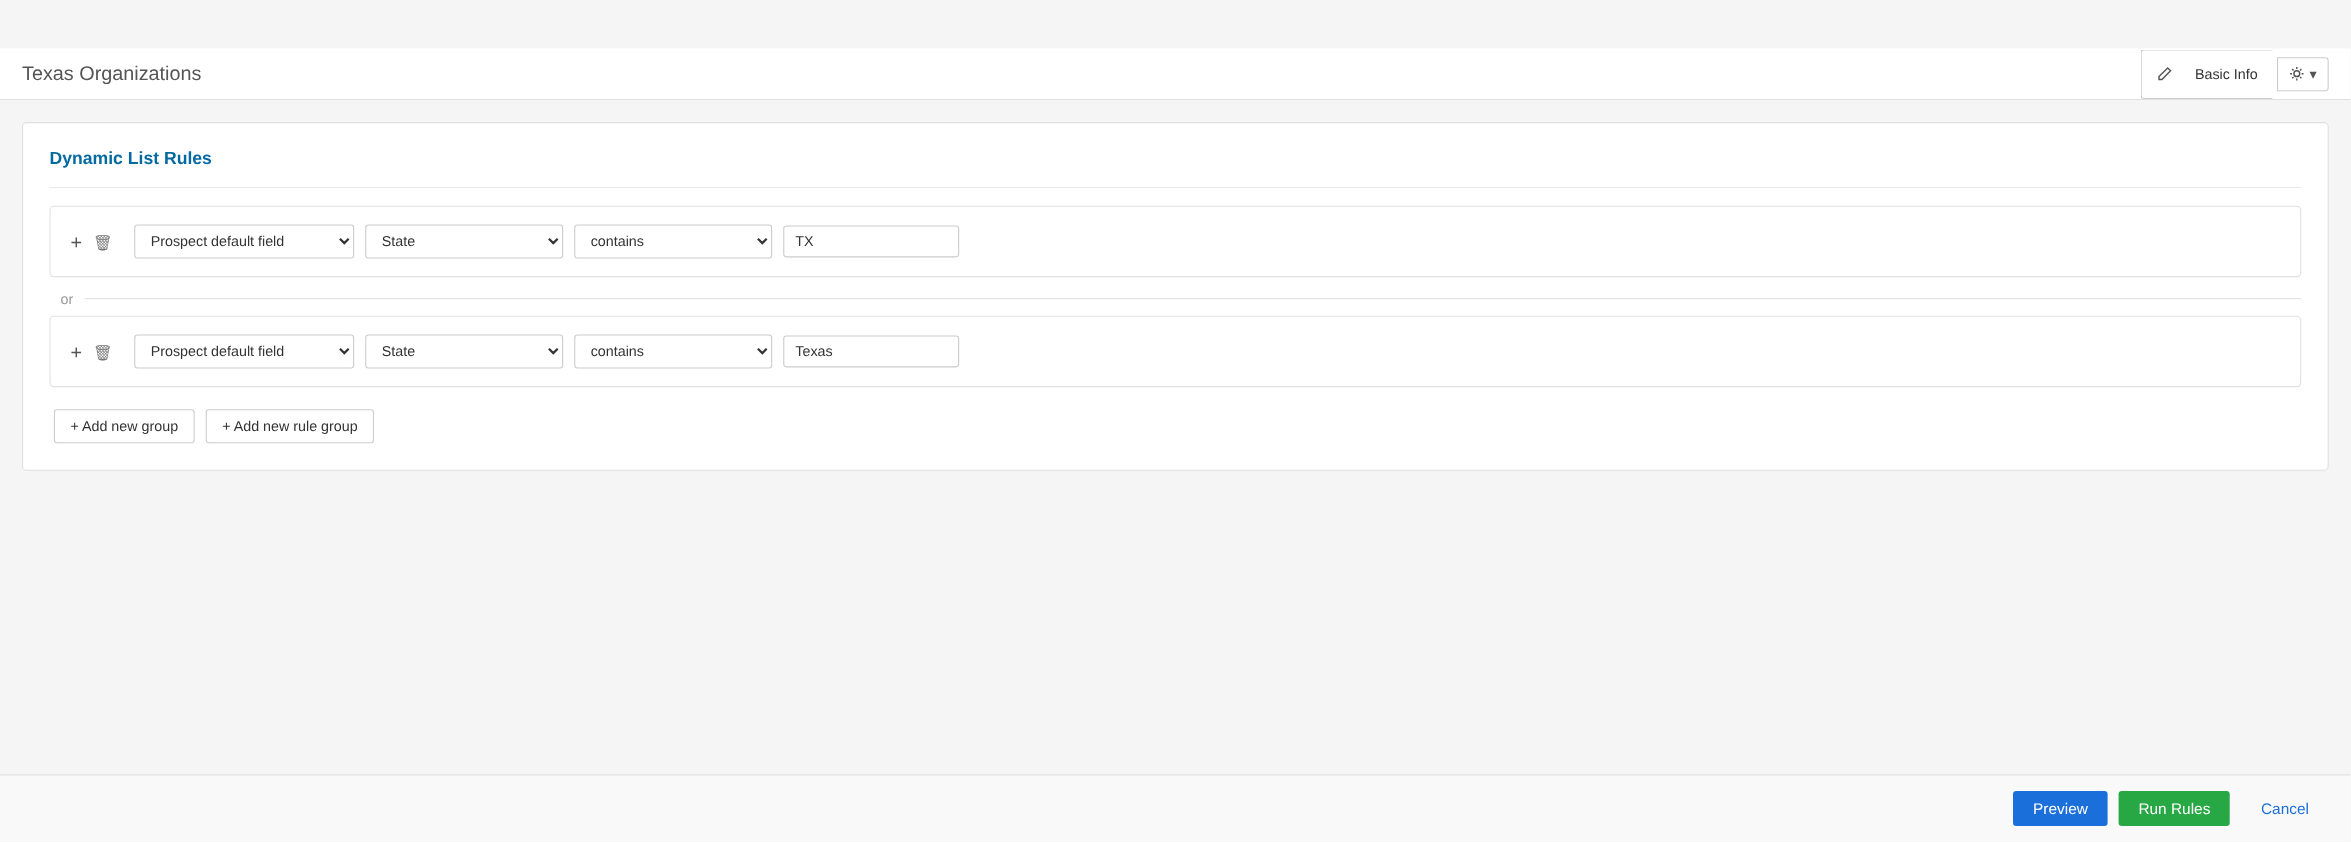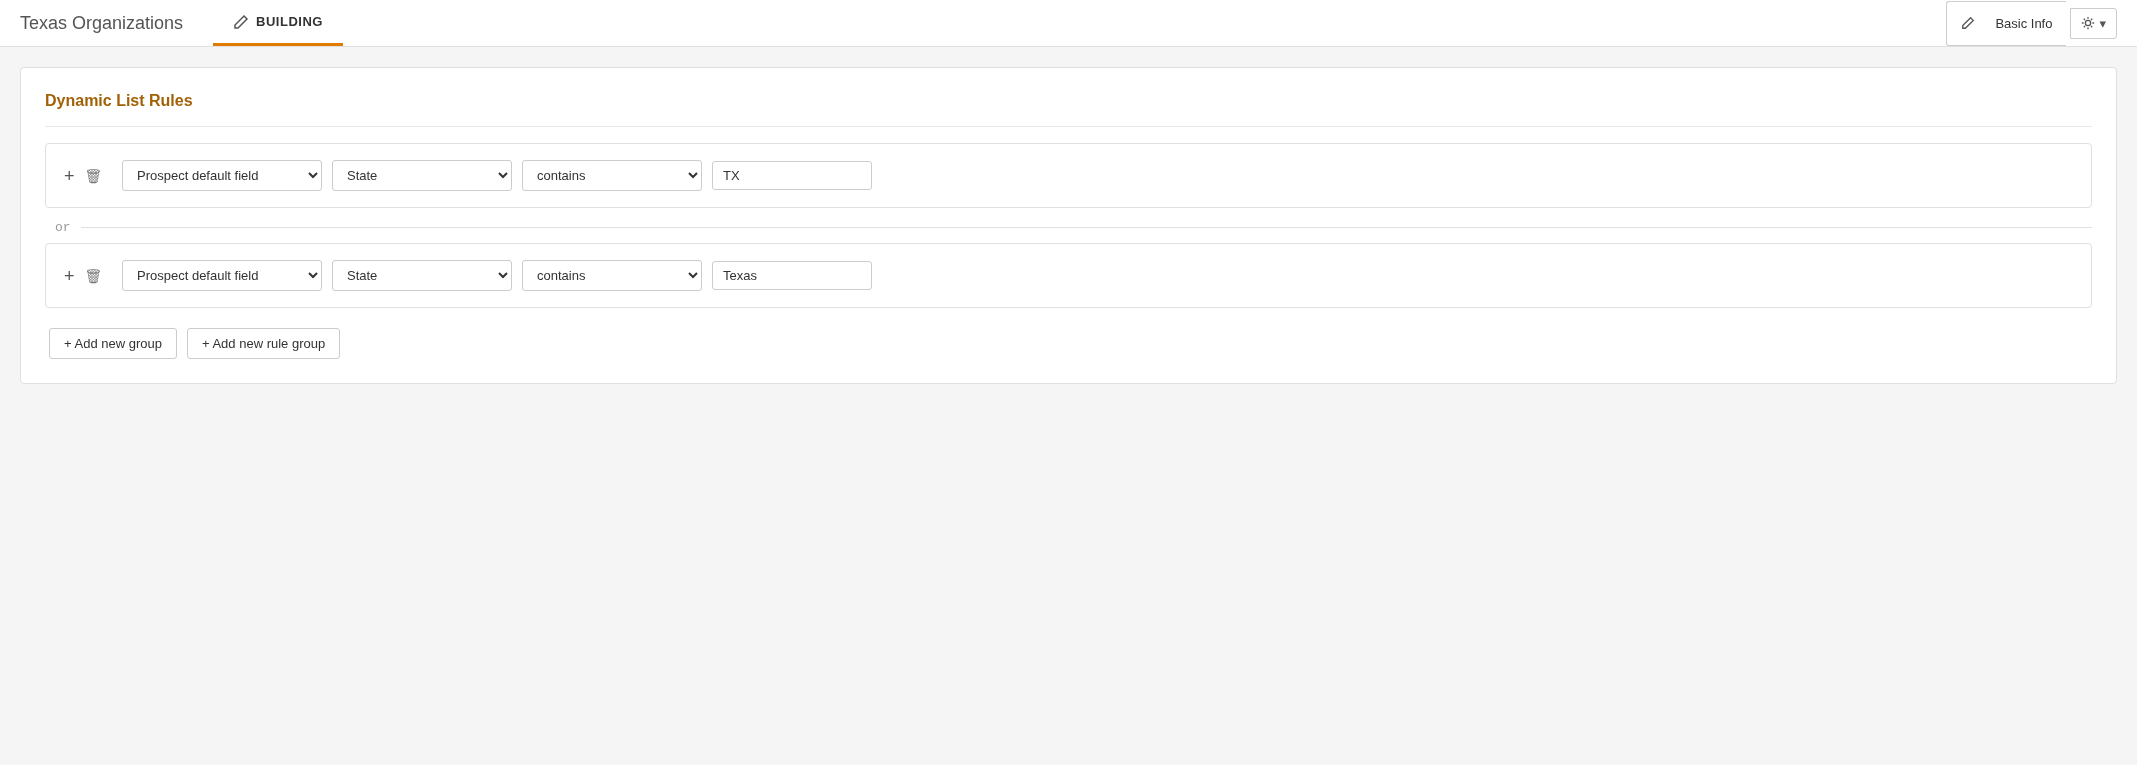--- a/index.html
+++ b/index.html
@@ -7,20 +7,21 @@
 
     
     .header {
       background: #fff;
       border-bottom: 1px solid #e0e0e0;
       display: flex;
       align-items: center;
       padding: 0 20px;
       height: 47px;
       position: relative;
+      margin-top: 44px;
     }
     .header-title {
       font-size: 18px;
       color: #555;
       margin-right: 30px;
       font-weight: 400;
     }
     .tabs {
       display: flex;
       align-items: stretch;
@@ -79,21 +80,21 @@
     }
     .card {
       background: #fff;
       border: 1px solid #e0e0e0;
       border-radius: 4px;
       padding: 24px;
     }
     .card-title {
       font-size: 16px;
       font-weight: 600;
-      color: #a16207;
+      color: #0369a1;
       margin-bottom: 16px;
       padding-bottom: 16px;
       border-bottom: 1px solid #e8e8e8;
     }
 
     
     .match-type-row {
       display: flex;
       align-items: center;
       gap: 16px;
@@ -176,21 +177,20 @@
       width: 160px;
     }
 
     
     .or-divider {
       display: flex;
       align-items: center;
       gap: 10px;
       margin: 8px 0;
       padding-left: 10px;
-      font-family: Liberation Mono, monospace;
     }
     .or-text {
       font-size: 13px;
       color: #999;
       white-space: nowrap;
     }
     .or-line {
       flex: 1;
       height: 1px;
       background: #e0e0e0;
@@ -261,26 +261,20 @@
     }
   </style>
 </head>
 <body>
 
 <div class="page-wrapper">
 
   <div class="header">
     <span class="header-title">Texas Organizations</span>
     <div class="tabs">
-      <div class="tab active">
-        <svg class="tab-icon" viewBox="0 0 16 16" fill="none" xmlns="http://www.w3.org/2000/svg">
-          <path d="M11 2L14 5L5 14H2V11L11 2Z" stroke="#555" stroke-width="1.5" fill="none"></path>
-        </svg>
-        <span>BUILDING</span>
-      </div>
     </div>
     <div class="header-actions">
       <button class="btn-basic-info">
         <svg width="14" height="14" viewBox="0 0 16 16" fill="none">
           <path d="M11 2L14 5L5 14H2V11L11 2Z" stroke="#555" stroke-width="1.5" fill="none"></path>
         </svg>
         <span>Basic Info</span>
       </button>
       <button class="btn-settings">
         <svg width="14" height="14" viewBox="0 0 16 16" fill="none">
@@ -360,13 +354,18 @@
         </div>
       </div>
 
       <div class="add-buttons">
         <button class="btn-add">+ Add new group</button>
         <button class="btn-add">+ Add new rule group</button>
       </div>
     </div>
   </div>
 
+  <div class="footer">
+    <button class="btn-preview">Preview</button>
+    <button class="btn-run-rules">Run Rules</button>
+    <button class="btn-cancel">Cancel</button>
+  </div>
 </div>
 
 </body></html>

